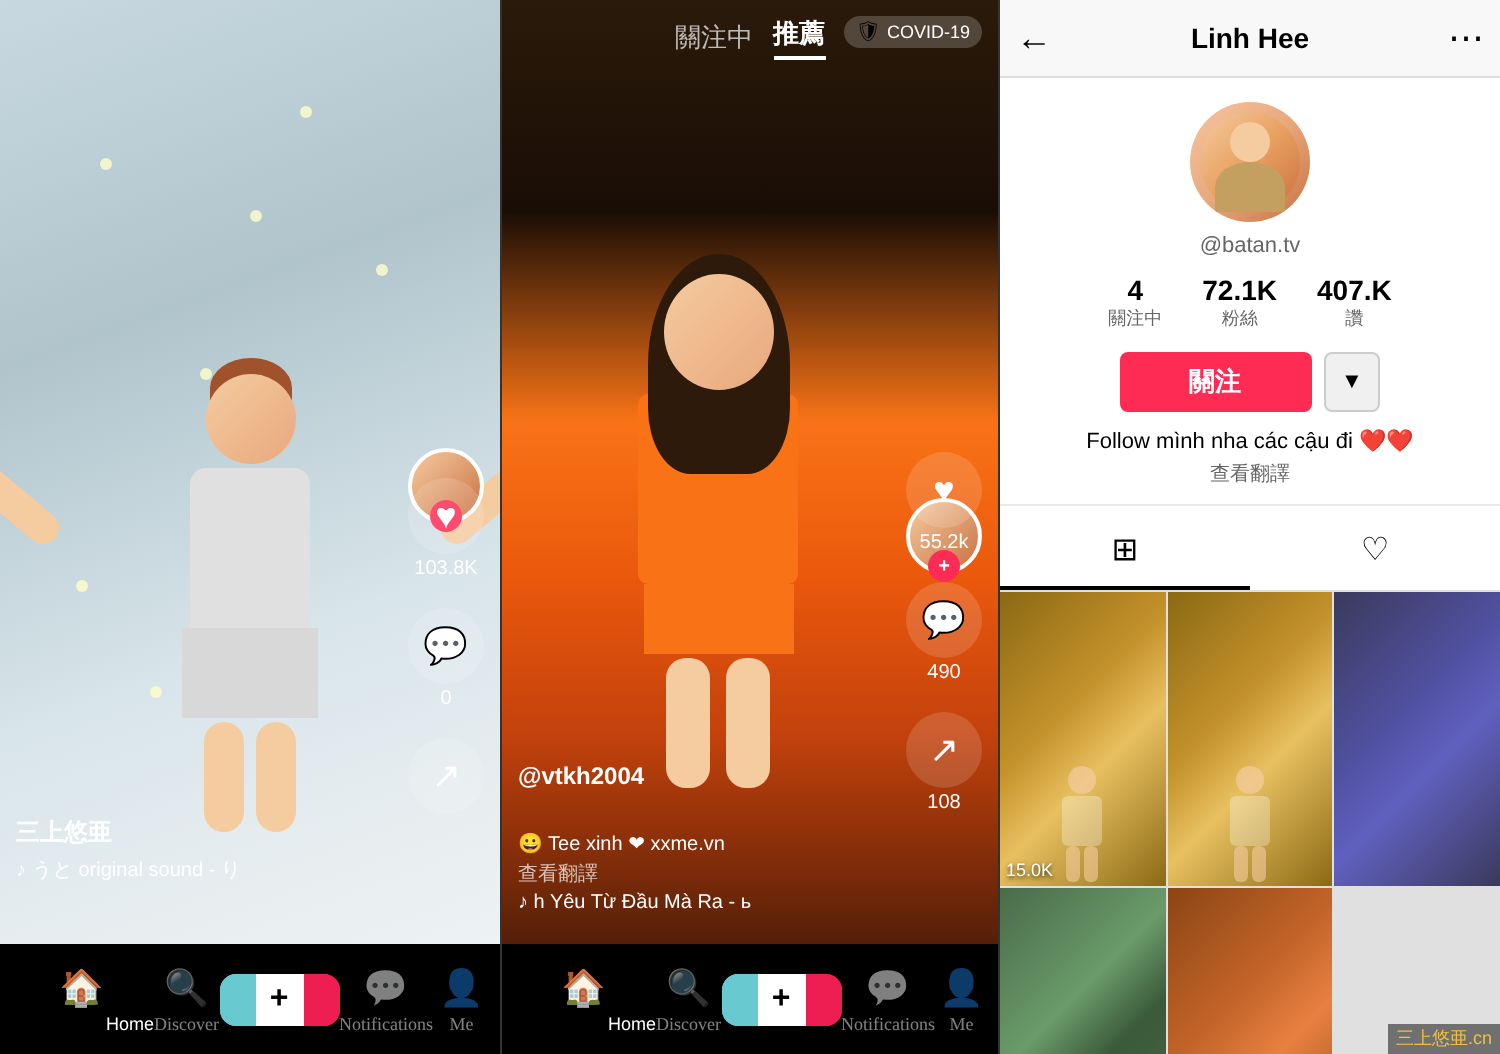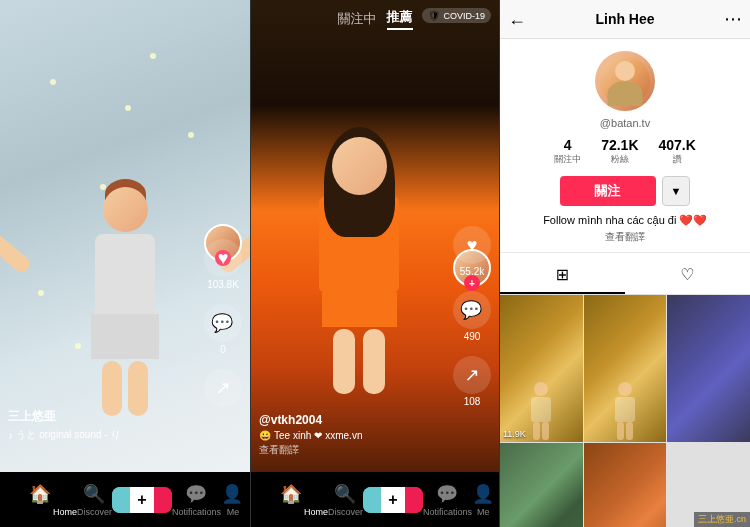--- a/index.html
+++ b/index.html
@@ -249,20 +249,21 @@
     .nav-item-label {
       font-size: 9px;
       color: #fff;
     }
     .nav-item.active .nav-item-label {
       color: #fff;
       margin-left: 48px;
     }
     .nav-item.inactive .nav-item-label {
       color: rgba(255,255,255,0.5);
+      font-family: Liberation Serif, serif;
     }
     .nav-item.inactive {
       color: rgba(255,255,255,0.5);
     }
     .add-btn {
       display: flex;
       align-items: center;
       justify-content: center;
     }
     .add-btn-inner {
@@ -417,21 +418,21 @@
     .bottom-info-middle {
       position: absolute;
       bottom: 70px;
       left: 8px;
       right: 60px;
     }
     .username-middle {
       color: #fff;
       font-size: 12px;
       font-weight: 600;
-      margin-bottom: 3px;
+      margin-bottom: 21px;
     }
     .desc-middle {
       color: #fff;
       font-size: 10px;
       margin-bottom: 2px;
     }
     .translate-middle {
       color: rgba(255,255,255,0.7);
       font-size: 10px;
     }
@@ -792,20 +793,21 @@
       <div class="action-item">
         <div class="action-circle">↗</div>
         <span class="action-count">108</span>
       </div>
     </div>
 
     <div class="bottom-info-middle">
       <div class="username-middle">@vtkh2004</div>
       <div class="desc-middle">😀 Tee xinh ❤ xxme.vn</div>
       <div class="translate-middle">查看翻譯</div>
+      <div class="music-middle">♪  h  Yêu Từ Đầu Mà Ra -  ь</div>
     </div>
 
     <div class="bottom-navbar">
       <div class="nav-item active">
         <span>🏠</span>
         <span class="nav-item-label">Home</span>
       </div>
       <div class="nav-item inactive">
         <span>🔍</span>
         <span class="nav-item-label">Discover</span>
@@ -887,21 +889,21 @@
   <div class="video-grid" id="video-grid">
   <div class="video-thumb thumb-0">
         <div class="thumb-figure">
     <div class="thumb-fig-head"></div>
     <div class="thumb-fig-body"></div>
     <div class="thumb-fig-legs">
       <div class="thumb-fig-leg"></div>
       <div class="thumb-fig-leg"></div>
     </div>
   </div>
-        <span class="video-count">11.9K</span>
+        <span class="video-count">15.0K</span>
       </div>
       <div class="video-thumb thumb-2">
         <div class="thumb-figure">
     <div class="thumb-fig-head"></div>
     <div class="thumb-fig-body"></div>
     <div class="thumb-fig-legs">
       <div class="thumb-fig-leg"></div>
       <div class="thumb-fig-leg"></div>
     </div>
   </div>

